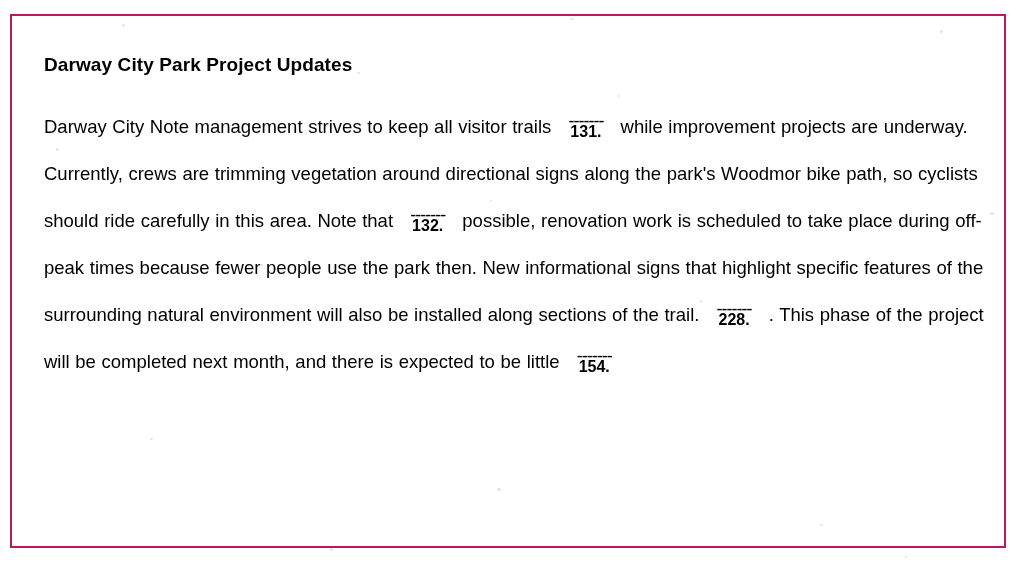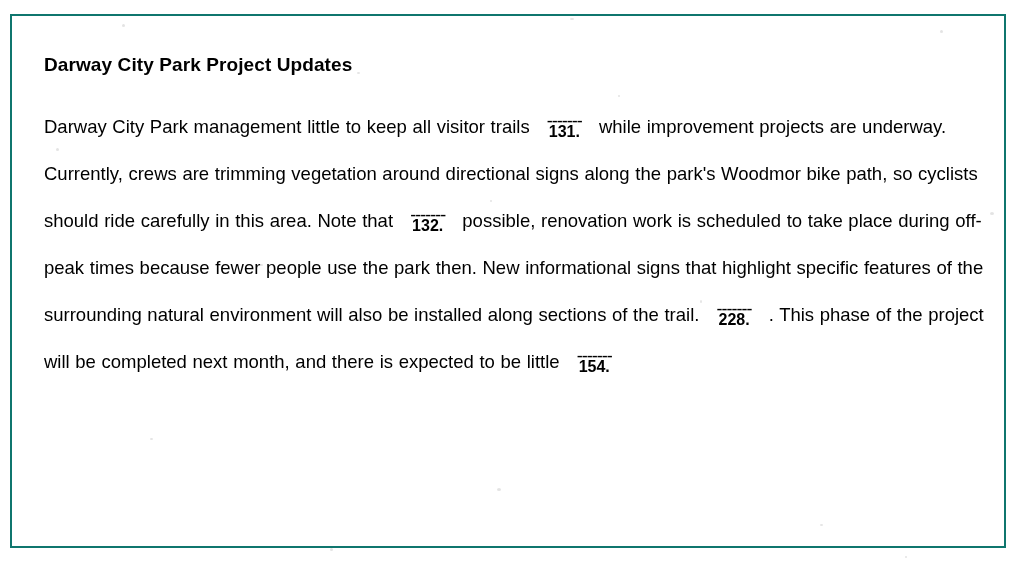--- a/index.html
+++ b/index.html
@@ -26,21 +26,21 @@
     position: absolute;
     background: #c9c9c9;
     border-radius: 50%;
   }
   .page-frame {
     position: absolute;
     left: 10px;
     top: 14px;
     width: 996px;
     height: 534px;
-    border: 2px solid #0f766e;
+    border: 2px solid #be185d;
     box-sizing: border-box;
     background: transparent;
   }
   .content {
     position: absolute;
     left: 32px;
     top: 38px;
     width: 946px;
   }
   .doc-title {
@@ -107,21 +107,21 @@
   <span style="left:330px;top:548px;width:3px;height:3px;"></span>
   <span style="left:905px;top:556px;width:2px;height:2px;"></span>
 </div>
 
 <div class="page-frame">
   <div class="content">
 
     <h1 class="doc-title">Darway City Park Project Updates</h1>
 
     <div class="body-text">
-      <span>Darway City Park management little to keep all visitor trails</span>
+      <span>Darway City Note management strives to keep all visitor trails</span>
       <span class="blank">
         <span class="dashes">-------</span>
         <span class="num">131.</span>
       </span>
       <span>while improvement projects are underway. Currently, crews are trimming vegetation around directional signs along the park's Woodmor bike path, so cyclists should ride carefully in this area. Note that</span>
       <span class="blank">
         <span class="dashes">-------</span>
         <span class="num">132.</span>
       </span>
       <span>possible, renovation work is scheduled to take place during off-peak times because fewer people use the park then. New informational signs that highlight specific features of the surrounding natural environment will also be installed along sections of the trail.</span>

